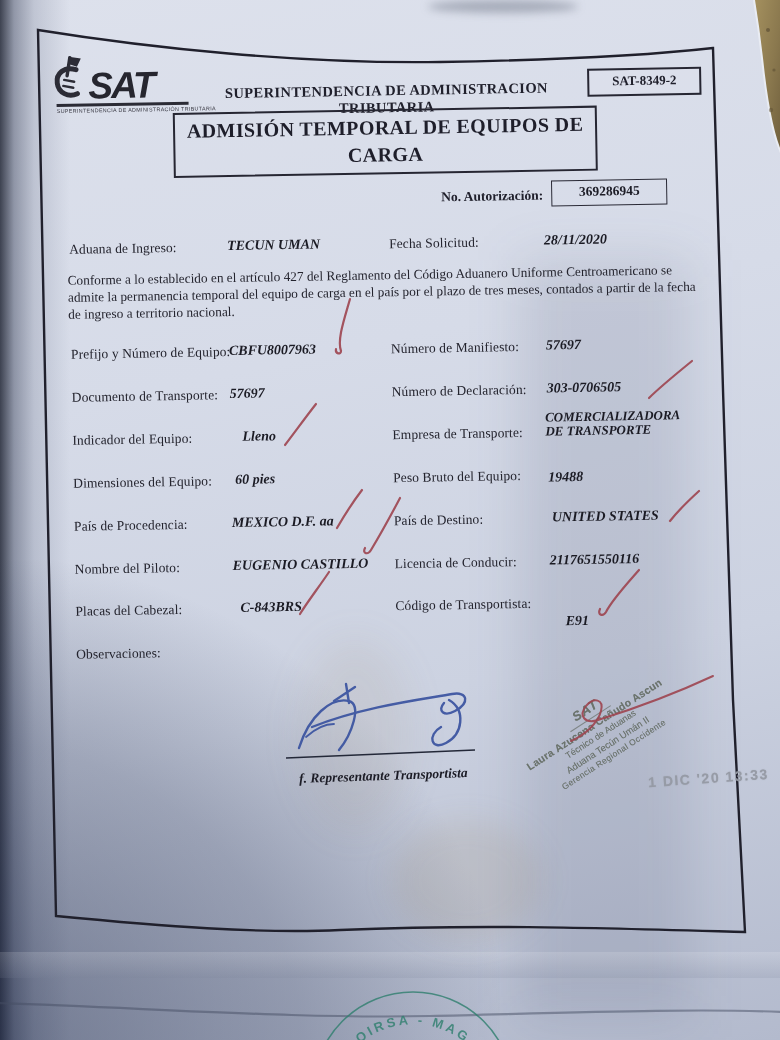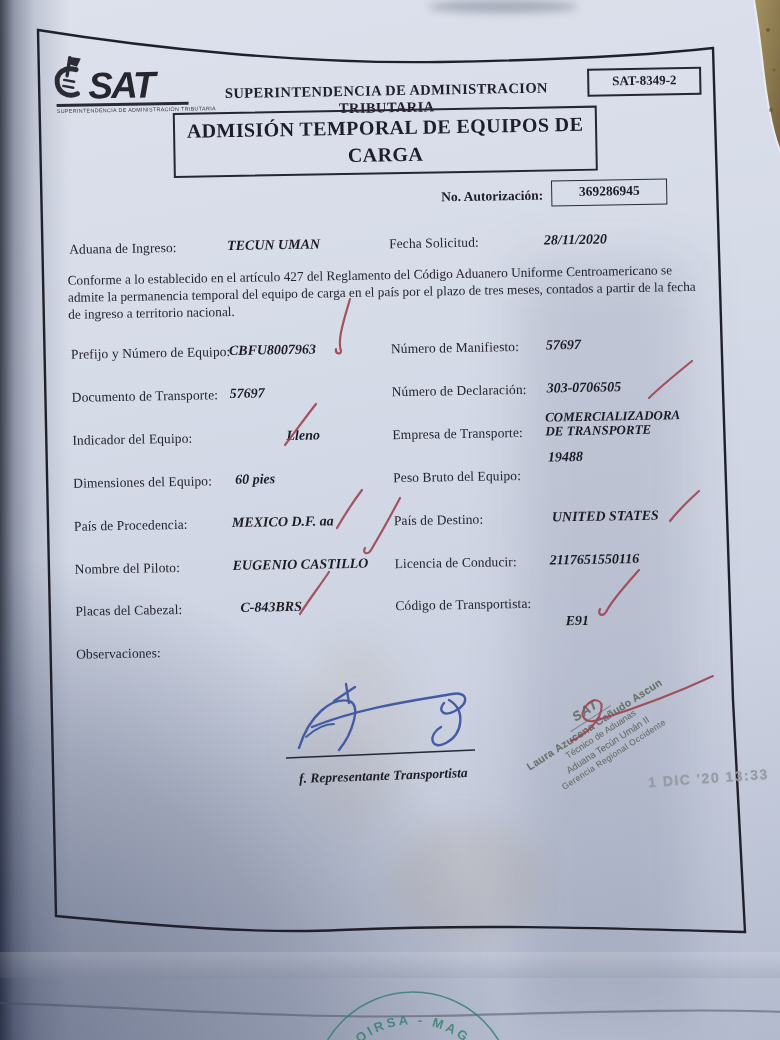--- a/index.html
+++ b/index.html
@@ -144,28 +144,28 @@
     <div class="abs val" style="left:228px;top:346px;">CBFU8007963</div>
     <div class="abs lbl" style="left:390px;top:347px;">Número de Manifiesto:</div>
     <div class="abs val" style="left:545px;top:346px;">57697</div>
 
     <div class="abs lbl" style="left:70px;top:390px;">Documento de Transporte:</div>
     <div class="abs val" style="left:228px;top:389px;">57697</div>
     <div class="abs lbl" style="left:390px;top:390px;">Número de Declaración:</div>
     <div class="abs val" style="left:545px;top:389px;">303-0706505</div>
 
     <div class="abs lbl" style="left:70px;top:433px;">Indicador del Equipo:</div>
-    <div class="abs val" style="left:240px;top:432px;margin-left:44px;">Lleno</div>
+    <div class="abs val" style="left:240px;top:432px;">Lleno</div>
     <div class="abs lbl" style="left:390px;top:433px;">Empresa de Transporte:</div>
     <div class="abs val wrap" style="left:543px;top:419px;width:152px;font-size:13px;">COMERCIALIZADORA DE TRANSPORTE</div>
 
     <div class="abs lbl" style="left:70px;top:476px;">Dimensiones del Equipo:</div>
     <div class="abs val" style="left:232px;top:475px;">60 pies</div>
     <div class="abs lbl" style="left:390px;top:476px;">Peso Bruto del Equipo:</div>
-    <div class="abs val" style="left:545px;top:458px;">19488</div>
+    <div class="abs val" style="left:545px;top:478px;">19488</div>
 
     <div class="abs lbl" style="left:70px;top:519px;">País de Procedencia:</div>
     <div class="abs val" style="left:228px;top:518px;">MEXICO D.F. aa</div>
     <div class="abs lbl" style="left:390px;top:519px;">País de Destino:</div>
     <div class="abs val" style="left:548px;top:518px;">UNITED STATES</div>
 
     <div class="abs lbl" style="left:70px;top:562px;">Nombre del Piloto:</div>
     <div class="abs val" style="left:228px;top:561px;">EUGENIO CASTILLO</div>
     <div class="abs lbl" style="left:390px;top:562px;">Licencia de Conducir:</div>
     <div class="abs val" style="left:545px;top:561px;">2117651550116</div>

